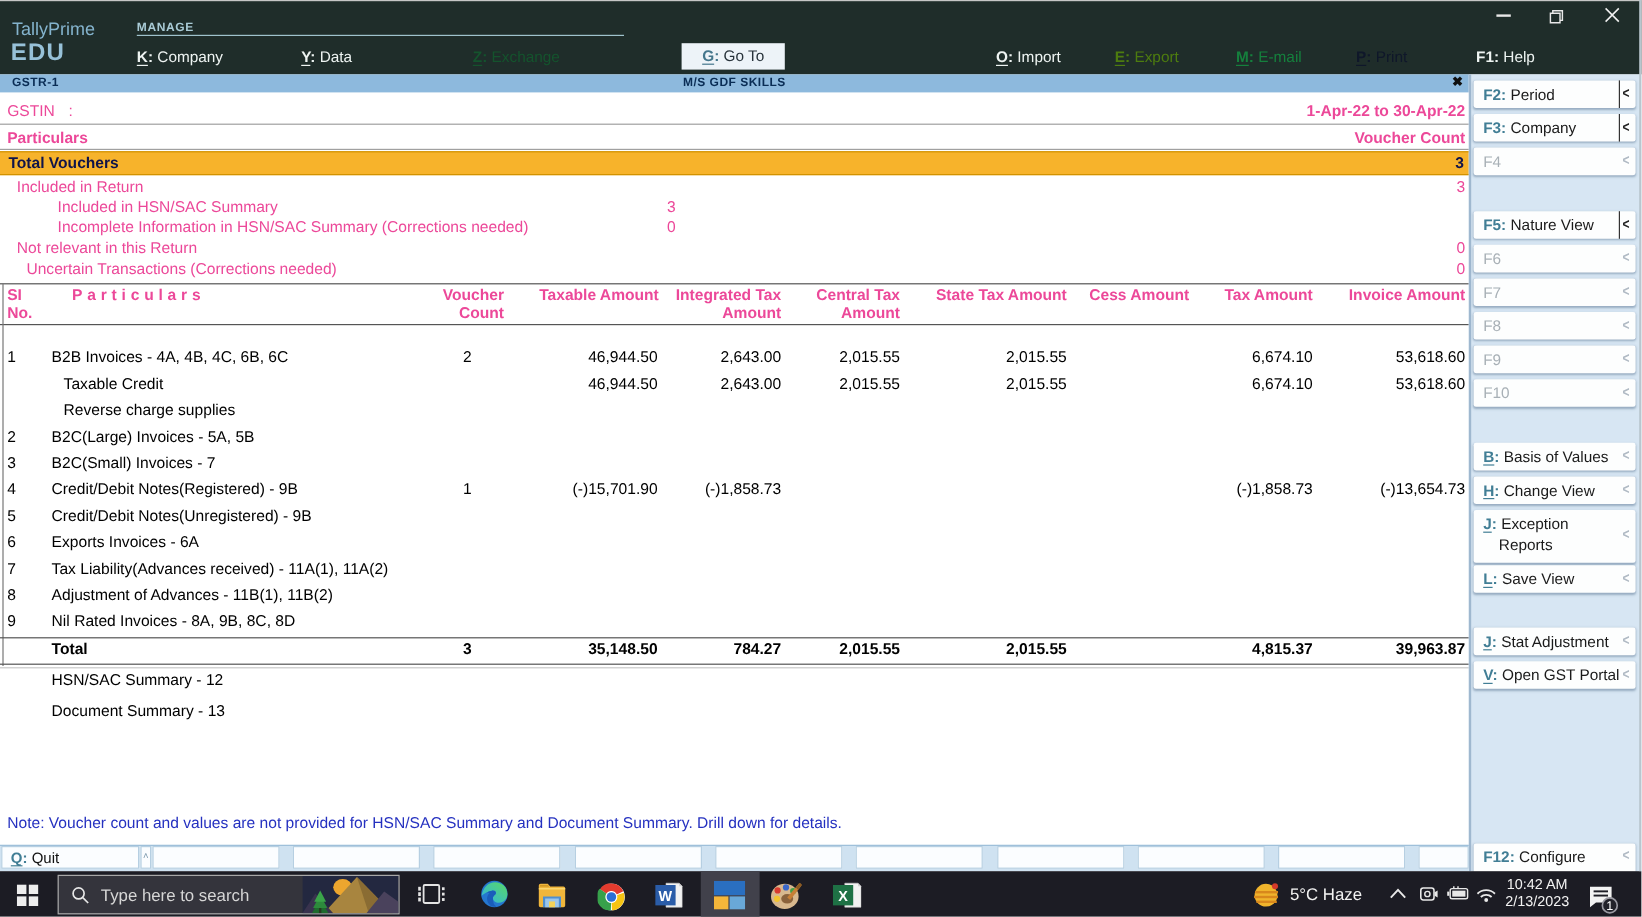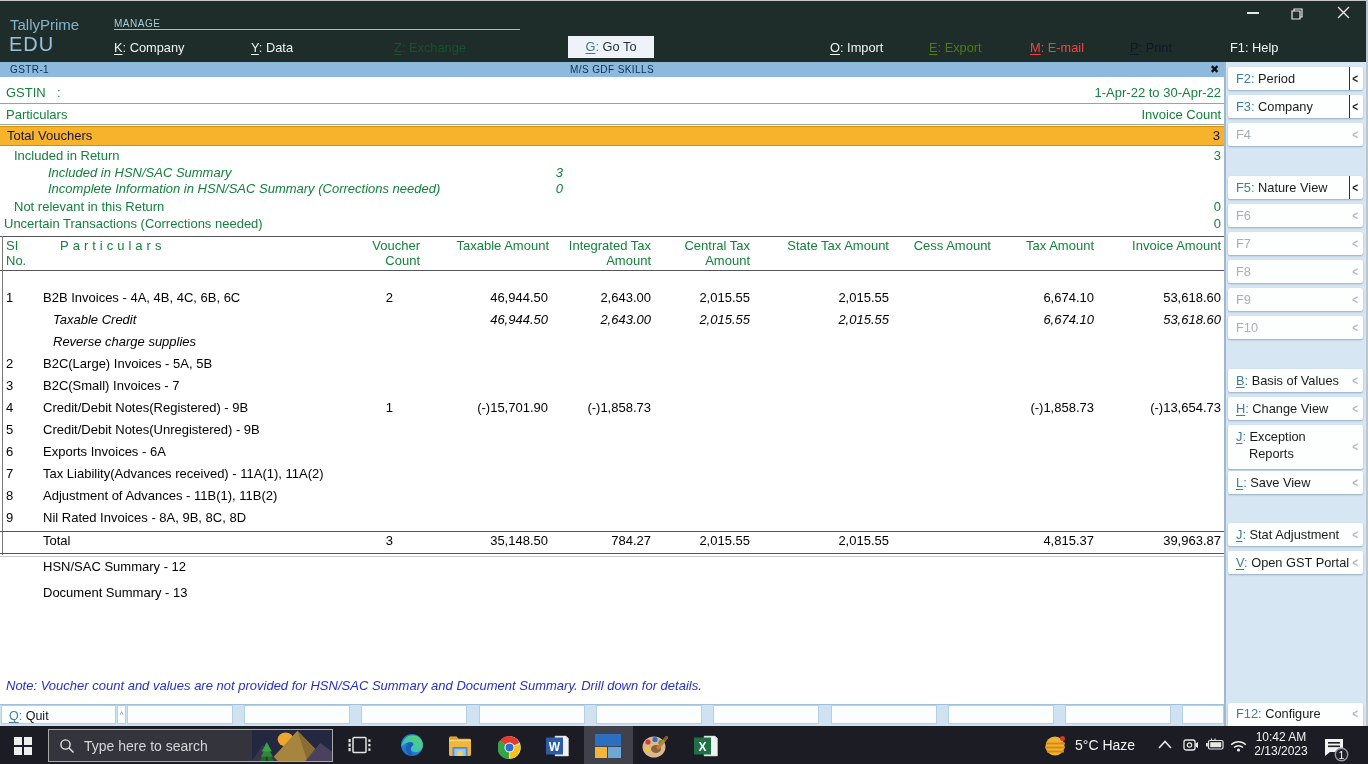--- a/index.html
+++ b/index.html
@@ -1,22 +1,22 @@
 <!DOCTYPE html>
 <html><head>
 <meta charset="utf-8">
 <style>
 html,body{margin:0;padding:0}
 body{width:1368px;height:764px;position:relative;overflow:hidden;background:#fff;font-family:"Liberation Sans",sans-serif}
 .abs{position:absolute;white-space:nowrap}
-.b{font-weight:normal}
-.i{font-style:italic}
+.b{font-weight:bold}
+.i{}
 u{text-decoration:underline;text-underline-offset:2px}
 .row{font-size:13px;line-height:22px;color:#000}
-.sm{font-size:13px;line-height:18px;color:#15803d}
+.sm{font-size:13px;line-height:18px;color:#ec4899}
 .btn{position:absolute;left:1228px;width:127px;height:23px;background:#fdfefe;border-radius:2px;box-shadow:0 1px 2px rgba(70,100,130,.45);font-size:12.8px;line-height:23px;padding-left:8px;color:#1a1a1a;white-space:nowrap}
 .btn .k{color:#417e95}
 .btn.dis{color:#a8b0b6}
 .chev{position:absolute;right:5px;top:0;color:#b0bac4;font-size:10px;transform:scaleY(1.25);font-weight:bold}
 .chev.d{color:#222}
 .vline{position:absolute;right:13px;top:0;bottom:0;border-left:1px solid #333}
 .cell{position:absolute;top:705px;height:19px;background:#fbfdff;border:1px solid #b6cfe2;box-sizing:border-box}
 </style>
 </head>
 <body>
@@ -25,21 +25,21 @@
 <div class="abs" style="left:10px;top:16px;font-size:15px;color:#84b3cd">TallyPrime</div>
 <div class="abs b" style="left:9px;top:33px;font-size:20px;color:#97c1d8;letter-spacing:1px">EDU</div>
 <div class="abs b" style="left:114px;top:18px;font-size:10px;color:#a9cbd6;letter-spacing:.5px">MANAGE</div>
 <div class="abs" style="left:114px;top:29px;width:406px;height:1px;background:#9fc2cc"></div>
 <div class="abs" style="left:114px;top:40px;font-size:12.8px;color:#eef4f2"><span class="b"><u>K</u>:</span> Company</div>
 <div class="abs" style="left:251px;top:40px;font-size:12.8px;color:#eef4f2"><span class="b"><u>Y</u>:</span> Data</div>
 <div class="abs" style="left:394px;top:40px;font-size:12.8px;color:#14532d"><span class="b"><u>Z</u>:</span> Exchange</div>
 <div class="abs" style="left:568px;top:36px;width:86px;height:22px;background:#edf3f8;text-align:center;font-size:12.8px;line-height:22px;color:#27323a"><span class="b" style="color:#44768c"><u>G</u>:</span> Go To</div>
 <div class="abs" style="left:830px;top:40px;font-size:12.8px;color:#eef4f2"><span class="b"><u>O</u>:</span> Import</div>
 <div class="abs" style="left:929px;top:40px;font-size:12.8px;color:#4d7c0f"><span class="b"><u>E</u>:</span> Export</div>
-<div class="abs" style="left:1030px;top:40px;font-size:12.8px;color:#ef4444"><span class="b"><u>M</u>:</span> E-mail</div>
+<div class="abs" style="left:1030px;top:40px;font-size:12.8px;color:#15803d"><span class="b"><u>M</u>:</span> E-mail</div>
 <div class="abs" style="left:1130px;top:40px;font-size:12.8px;color:#0f172a"><span class="b"><u>P</u>:</span> Print</div>
 <div class="abs" style="left:1230px;top:40px;font-size:12.8px;color:#eef4f2"><span class="b">F1:</span> Help</div>
 
 <div class="abs" style="left:1247px;top:12px;width:12px;height:2px;background:#e8e8e8"></div>
 <svg class="abs" style="left:1288px;top:6px" width="16" height="16" viewBox="0 0 16 16">
     <path d="M4 5h8v8H4z M6 5V3h8v8h-2" fill="none" stroke="#e8e8e8" stroke-width="1.2"></path>
   </svg>
 <svg class="abs" style="left:1336px;top:5px" width="15" height="15" viewBox="0 0 15 15">
     <path d="M2 2 L13 13 M13 2 L2 13" stroke="#f0f0f0" stroke-width="1.3"></path>
   </svg>
@@ -47,34 +47,34 @@
 <div class="abs" style="left:0;top:62px;width:1224px;height:15px;background:#8db9dd"></div>
 <div class="abs b" style="left:10px;top:62px;font-size:10px;line-height:15px;color:#0a2d55;letter-spacing:.4px">GSTR-1</div>
 <div class="abs b" style="left:0;top:62px;width:1224px;text-align:center;font-size:10px;line-height:15px;color:#0a2d55;letter-spacing:.4px">M/S GDF SKILLS</div>
 <div class="abs b" style="left:1210px;top:62px;font-size:11px;line-height:15px;color:#101010">✖</div>
 
 <div class="abs sm" style="left:6px;top:84px">GSTIN</div>
 <div class="abs sm" style="left:57px;top:84px">:</div>
 <div class="abs sm b" style="right:147px;top:84px">1-Apr-22 to 30-Apr-22</div>
 <div class="abs" style="left:0;top:103px;width:1224px;height:1px;background:#a0a0a0"></div>
 <div class="abs sm b" style="left:6px;top:106px">Particulars</div>
-<div class="abs sm b" style="right:147px;top:106px">Invoice Count</div>
+<div class="abs sm b" style="right:147px;top:106px">Voucher Count</div>
 <div class="abs" style="left:0;top:124px;width:1224px;height:1px;background:#a0a0a0"></div>
 <div class="abs" style="left:0;top:126px;width:1224px;height:20px;background:#f7b32b;border-top:1px solid #d29200;border-bottom:1px solid #d29200;box-sizing:border-box"></div>
 <div class="abs b" style="left:7px;top:126px;font-size:13px;line-height:20px;color:#10144a">Total Vouchers</div>
 <div class="abs b" style="right:148px;top:126px;font-size:13px;line-height:20px;color:#10144a">3</div>
 <div class="abs sm" style="left:14px;top:147px">Included in Return</div>
 <div class="abs sm" style="right:147px;top:147px">3</div>
 <div class="abs sm i" style="left:48px;top:164px">Included in HSN/SAC Summary</div>
 <div class="abs sm i" style="right:805px;top:164px">3</div>
 <div class="abs sm i" style="left:48px;top:180px">Incomplete Information in HSN/SAC Summary (Corrections needed)</div>
 <div class="abs sm i" style="right:805px;top:180px">0</div>
 <div class="abs sm" style="left:14px;top:198px">Not relevant in this Return</div>
 <div class="abs sm" style="right:147px;top:198px">0</div>
-<div class="abs sm" style="left:4px;top:215px">Uncertain Transactions (Corrections needed)</div>
+<div class="abs sm" style="left:22px;top:215px">Uncertain Transactions (Corrections needed)</div>
 <div class="abs sm" style="right:147px;top:215px">0</div>
 
 <div class="abs" style="left:0;top:236px;width:1224px;height:1px;background:#555"></div>
 <div class="abs" style="left:0;top:270px;width:1224px;height:1px;background:#555"></div>
 <div class="abs" style="left:2px;top:236px;width:1px;height:319px;background:#777"></div>
 <div class="abs sm b" style="left:6px;top:238px;line-height:15px">SI<br>No.</div>
 <div class="abs sm b" style="left:60px;top:238px;line-height:15px;letter-spacing:4px">Particulars</div>
 <div class="abs sm b" style="right:948px;top:238px;line-height:15px;text-align:right">Voucher<br>Count</div>
 <div class="abs sm b" style="right:819px;top:238px;line-height:15px">Taxable Amount</div>
 <div class="abs sm b" style="right:717px;top:238px;line-height:15px;text-align:right">Integrated Tax<br>Amount</div>

